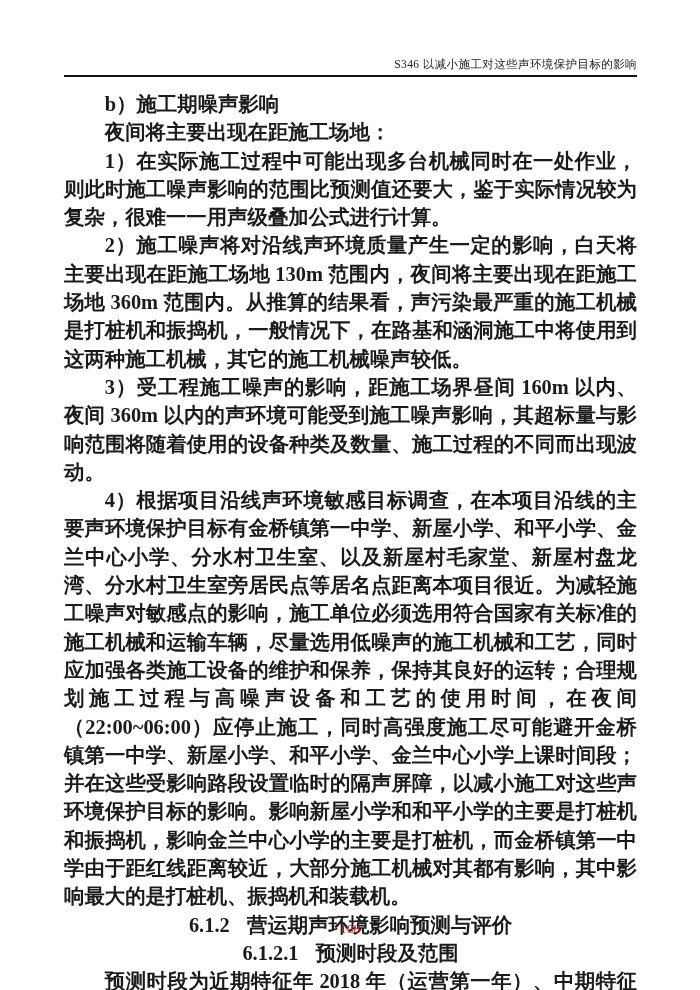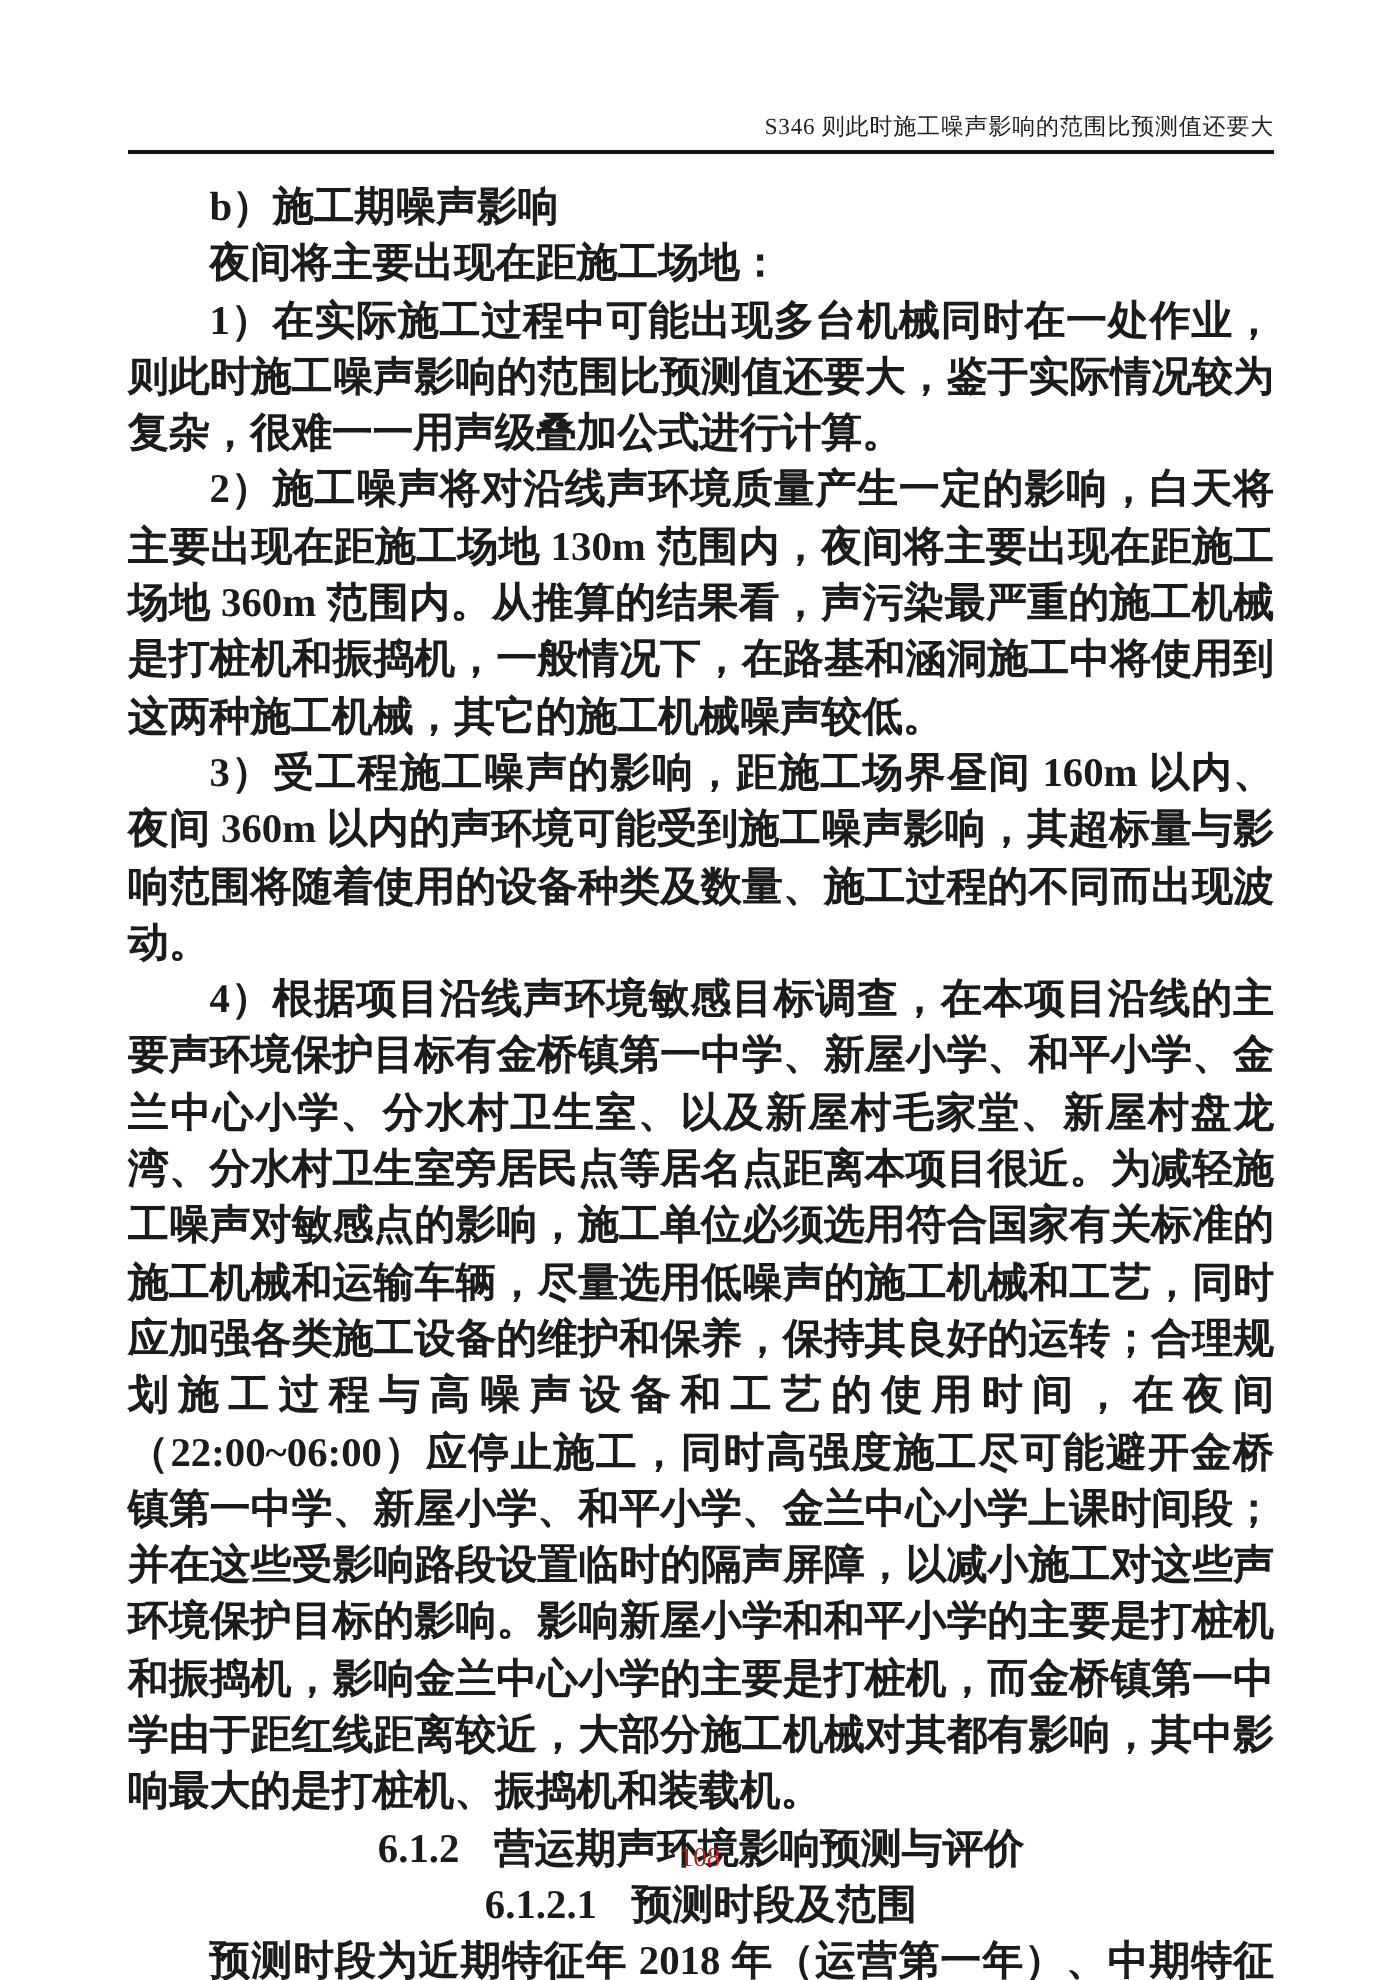--- a/index.html
+++ b/index.html
@@ -32,21 +32,21 @@
   .pagenum{
     position:absolute;top:921px;left:0;width:700px;
     text-align:center;font-size:13.5px;color:#b91c1c;
   }
 </style>
 </head>
 <body>
 
 <div class="page">
   <div class="header">
-    <span>S346 则此时施工噪声影响的范围比预测值还要大</span>
+    <span>S346 以减小施工对这些声环境保护目标的影响</span>
   </div>
   <div class="rule"></div>
   <div class="content" id="content">
       <p class="body indent">b）施工期噪声影响</p>
       <p class="body indent">夜间将主要出现在距施工场地：</p>
       <p class="body indent">1）在实际施工过程中可能出现多台机械同时在一处作业，则此时施工噪声影响的范围比预测值还要大，鉴于实际情况较为复杂，很难一一用声级叠加公式进行计算。</p>
       <p class="body indent">2）施工噪声将对沿线声环境质量产生一定的影响，白天将主要出现在距施工场地 130m 范围内，夜间将主要出现在距施工场地 360m 范围内。从推算的结果看，声污染最严重的施工机械是打桩机和振捣机，一般情况下，在路基和涵洞施工中将使用到这两种施工机械，其它的施工机械噪声较低。</p>
       <p class="body indent">3）受工程施工噪声的影响，距施工场界昼间 160m 以内、夜间 360m 以内的声环境可能受到施工噪声影响，其超标量与影响范围将随着使用的设备种类及数量、施工过程的不同而出现波动。</p>
       <p class="body indent">4）根据项目沿线声环境敏感目标调查，在本项目沿线的主要声环境保护目标有金桥镇第一中学、新屋小学、和平小学、金兰中心小学、分水村卫生室、以及新屋村毛家堂、新屋村盘龙湾、分水村卫生室旁居民点等居名点距离本项目很近。为减轻施工噪声对敏感点的影响，施工单位必须选用符合国家有关标准的施工机械和运输车辆，尽量选用低噪声的施工机械和工艺，同时应加强各类施工设备的维护和保养，保持其良好的运转；合理规划施工过程与高噪声设备和工艺的使用时间，在夜间（22:00~06:00）应停止施工，同时高强度施工尽可能避开金桥镇第一中学、新屋小学、和平小学、金兰中心小学上课时间段；并在这些受影响路段设置临时的隔声屏障，以减小施工对这些声环境保护目标的影响。影响新屋小学和和平小学的主要是打桩机和振捣机，影响金兰中心小学的主要是打桩机，而金桥镇第一中学由于距红线距离较近，大部分施工机械对其都有影响，其中影响最大的是打桩机、振捣机和装载机。</p>
       <p class="heading"><span class="hnum">6.1.2</span><span>营运期声环境影响预测与评价</span></p>

